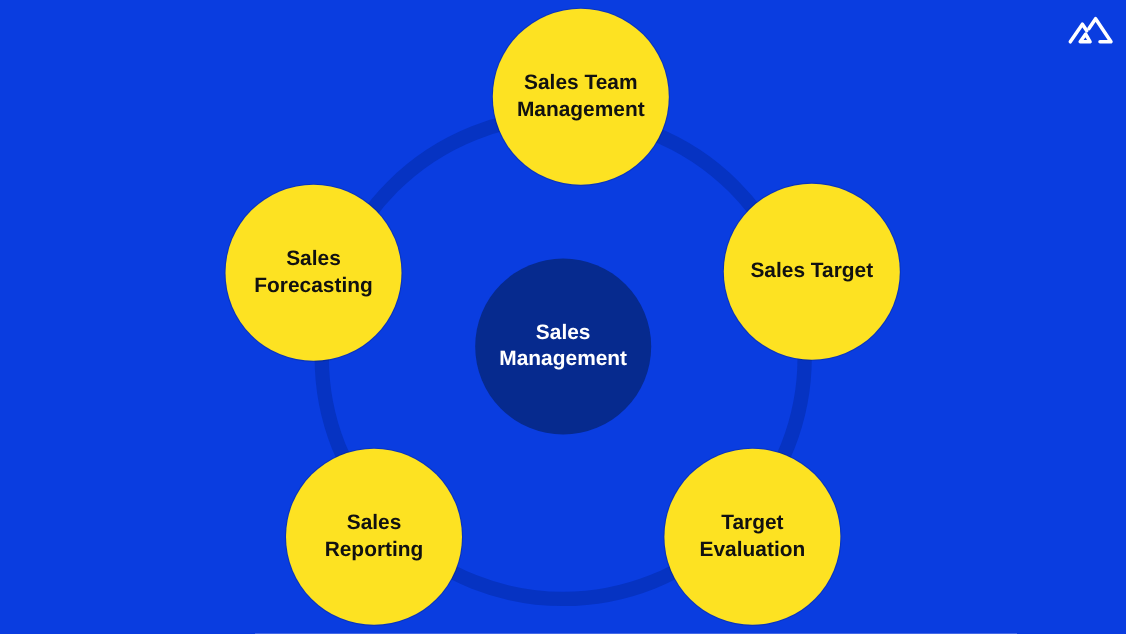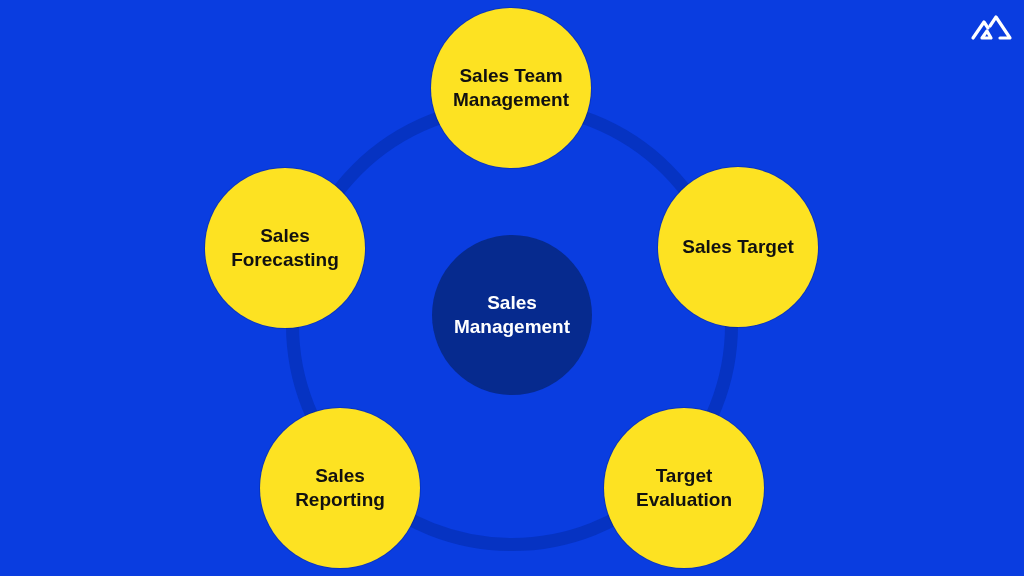--- a/index.html
+++ b/index.html
@@ -16,21 +16,21 @@
 <body>
 
 <div id="canvas">
   <div class="ring" style="left:286px; top:99px; width:452px; height:452px;"></div>
 
   <div class="node center" style="left:432px; top:235px;">
     <span>Sales
 Management</span>
   </div>
 
-  <div class="node sat" style="left:431px; top:8px;">
+  <div class="node sat" style="left:448px; top:8px;">
     <span>Sales Team
 Management</span>
   </div>
 
   <div class="node sat" style="left:658px; top:167px;">
     <span>Sales Target</span>
   </div>
 
   <div class="node sat" style="left:604px; top:408px;">
     <span>Target

